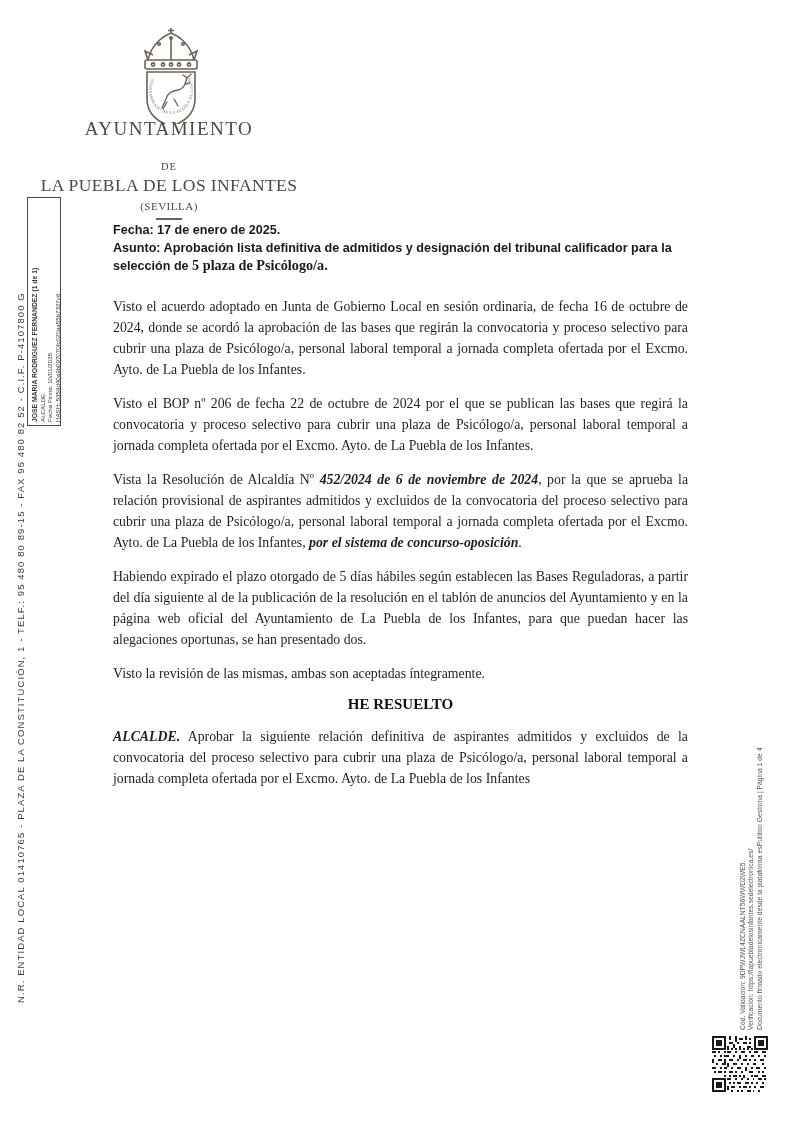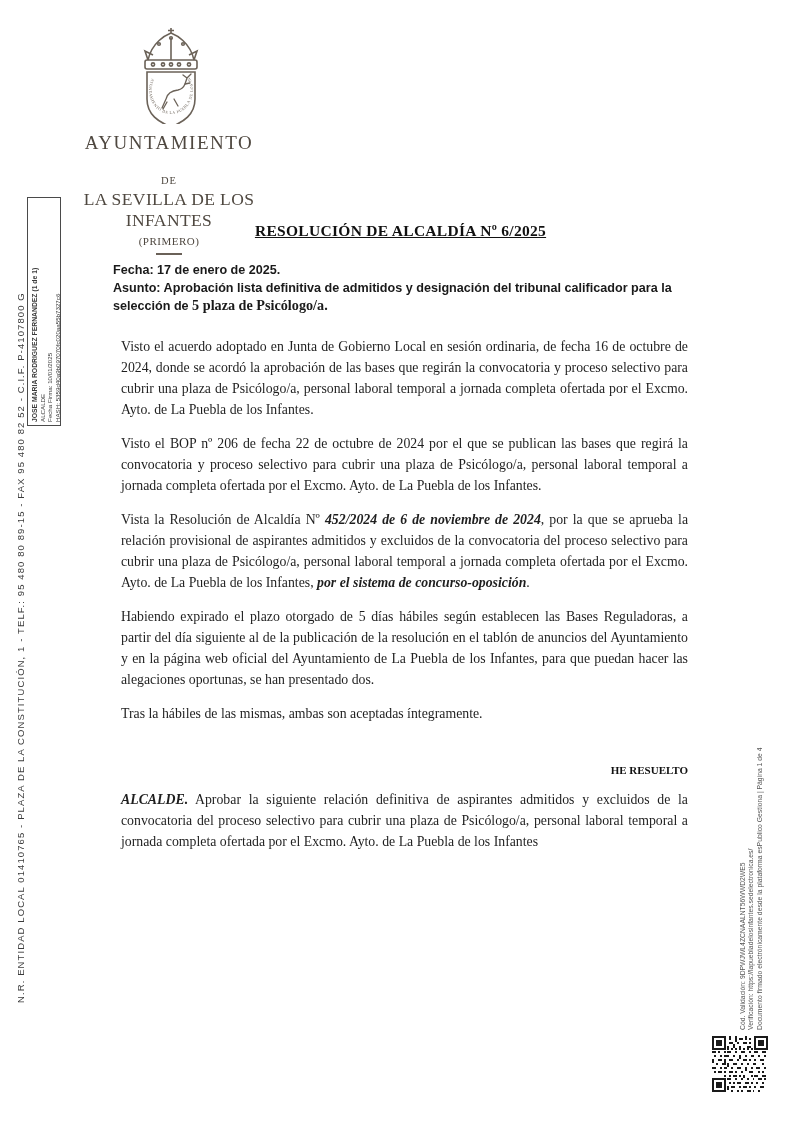--- a/index.html
+++ b/index.html
@@ -7,21 +7,21 @@
     position:relative;
     width:793px;height:1122px;
     background:#ffffff;
     overflow:hidden;
     font-family:"Liberation Serif", serif;
     color:#222222;
   }
   
   .crest{position:absolute;left:112px;top:22px;width:118px;height:102px;}
   .org{
-    position:absolute;left:40px;top:132px;width:258px;
+    position:absolute;left:40px;top:118px;width:258px;
     text-align:center;color:#4f4840;
     font-family:"Liberation Serif", serif;
   }
   .org-line1{font-size:19px;letter-spacing:1.5px;}
   .org-line2{font-size:10.5px;margin-top:21px;letter-spacing:1px;}
   .org-line3{font-size:17.5px;margin-top:3px;letter-spacing:0.4px;}
   .org-line4{font-size:11px;margin-top:4px;letter-spacing:0.5px;}
   .org-dash{width:26px;border-top:2px solid #6a6158;margin:6px auto 0 auto;}
   
   .content{position:absolute;left:113px;top:222px;width:575px;}
@@ -29,27 +29,27 @@
     text-align:center;font-weight:bold;font-size:15.5px;
     letter-spacing:0.3px;text-decoration:underline;
     color:#111;margin:0 0 22px 0;
   }
   .meta{
     font-family:"Liberation Sans", sans-serif;
     font-weight:bold;font-size:12.6px;line-height:17.5px;
     color:#1a1a1a;text-align:left;
   }
   .para{
-    margin:13px 0 0 8px;text-align:justify;
+    margin:13px 0 0 0;text-align:justify;
     font-size:13.8px;line-height:21px;color:#1f1f1f;
   }
   .para.first{margin-top:20px;}
   .resuelto{
-    margin:40px 0 3px 0;text-align:right;
-    font-weight:bold;font-size:11px;color:#111;
+    margin:12px 0 3px 0;text-align:center;
+    font-weight:bold;font-size:15px;color:#111;
   }
   .b{font-weight:bold;font-style:italic;}
   .serif-bold{
     font-family:"Liberation Serif", serif;font-weight:bold;
     font-size:14.2px;
   }
   
   .vrot{
     position:absolute;transform:rotate(-90deg);transform-origin:0 0;
     white-space:nowrap;
@@ -115,38 +115,37 @@
         <path d="M50,86 l4,-9 q2,-8 12,-9 q5,-1 7,-6"></path>
         <path d="M62,77 l4,7 M55,80 l-4,7"></path>
         <path d="M73,62 l2,-6 M75,56 l-4,-3 M75,56 l4,-4 M73,62 l5,-1"></path>
       </g>
     </svg>
   </div>
 
   <div class="org">
     <div class="org-line1">AYUNTAMIENTO</div>
     <div class="org-line2">DE</div>
-    <div class="org-line3">LA SEVILLA DE LOS INFANTES</div>
-    <div class="org-line4">(PRIMERO)</div>
+    <div class="org-line3">LA PUEBLA DE LOS INFANTES</div>
+    <div class="org-line4">(SEVILLA)</div>
     <div class="org-dash"></div>
   </div>
 
   <div class="content">
-    <div class="doc-title">RESOLUCIÓN DE ALCALDÍA Nº 6/2025</div>
 
     <div class="meta">
       <div>Fecha: 17 de enero de 2025.</div>
       <div><span>Asunto: Aprobación lista definitiva de admitidos y designación del tribunal calificador para la selección de </span><span class="serif-bold">5 plaza de Psicólogo/a.</span></div>
     </div>
 
     <p class="para first"><span>Visto el acuerdo adoptado en Junta de Gobierno Local en sesión ordinaria, de fecha 16 de octubre de 2024, donde se acordó la aprobación de las bases que regirán la convocatoria y proceso selectivo para cubrir una plaza de Psicólogo/a, personal laboral temporal a jornada completa ofertada por el Excmo. Ayto. de La Puebla de los Infantes.</span></p>
     <p class="para"><span>Visto el BOP nº 206 de fecha 22 de octubre de 2024 por el que se publican las bases que regirá la convocatoria y proceso selectivo para cubrir una plaza de Psicólogo/a, personal laboral temporal a jornada completa ofertada por el Excmo. Ayto. de La Puebla de los Infantes.</span></p>
     <p class="para"><span>Vista la Resolución de Alcaldía Nº </span><span class="b">452/2024 de 6 de noviembre de 2024</span><span>, por la que se aprueba la relación provisional de aspirantes admitidos y excluidos de la convocatoria del proceso selectivo para cubrir una plaza de Psicólogo/a, personal laboral temporal a jornada completa ofertada por el Excmo. Ayto. de La Puebla de los Infantes, </span><span class="b">por el sistema de concurso-oposición</span><span>.</span></p>
     <p class="para"><span>Habiendo expirado el plazo otorgado de 5 días hábiles según establecen las Bases Reguladoras, a partir del día siguiente al de la publicación de la resolución en el tablón de anuncios del Ayuntamiento y en la página web oficial del Ayuntamiento de La Puebla de los Infantes, para que puedan hacer las alegaciones oportunas, se han presentado dos.</span></p>
-    <p class="para"><span>Tras la hábiles de las mismas, ambas son aceptadas íntegramente.</span></p>
+    <p class="para"><span>Visto la revisión de las mismas, ambas son aceptadas íntegramente.</span></p>
 
     <div class="resuelto">HE RESUELTO</div>
 
     <p class="para"><span class="b">ALCALDE.</span><span> Aprobar la siguiente relación definitiva de aspirantes admitidos y excluidos de la convocatoria del proceso selectivo para cubrir una plaza de Psicólogo/a, personal laboral temporal a jornada completa ofertada por el Excmo. Ayto. de La Puebla de los Infantes</span></p>
   </div>
 
   <div class="vrot left-address">N.R. ENTIDAD LOCAL 01410765 - PLAZA DE LA CONSTITUCIÓN, 1 - TELF.: 95 480 80 89-15 - FAX 95 480 82 52 - C.I.F. P-4107800 G</div>
 
   <div class="sig-box"></div>
   <div class="vrot sig-text">

